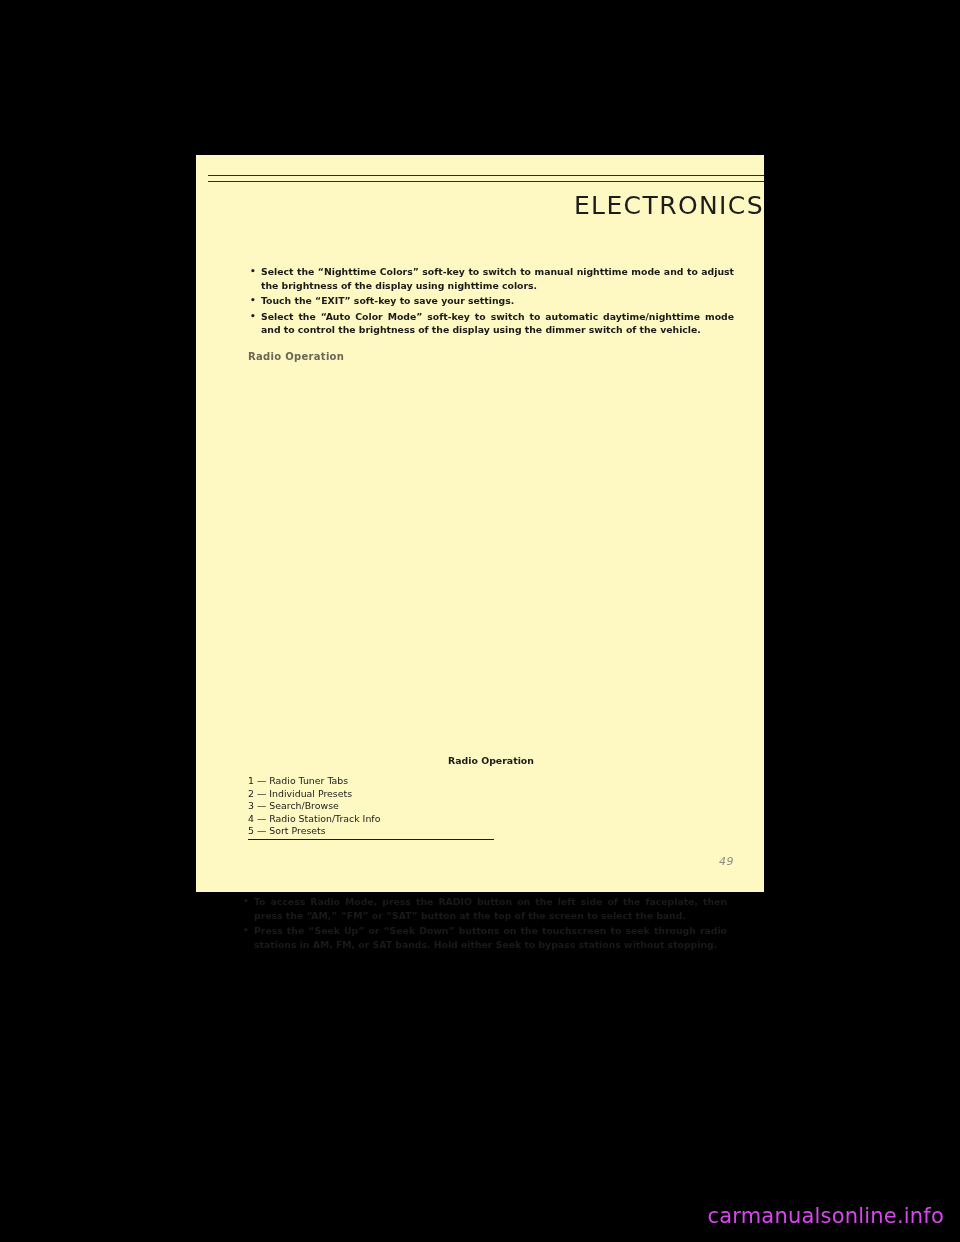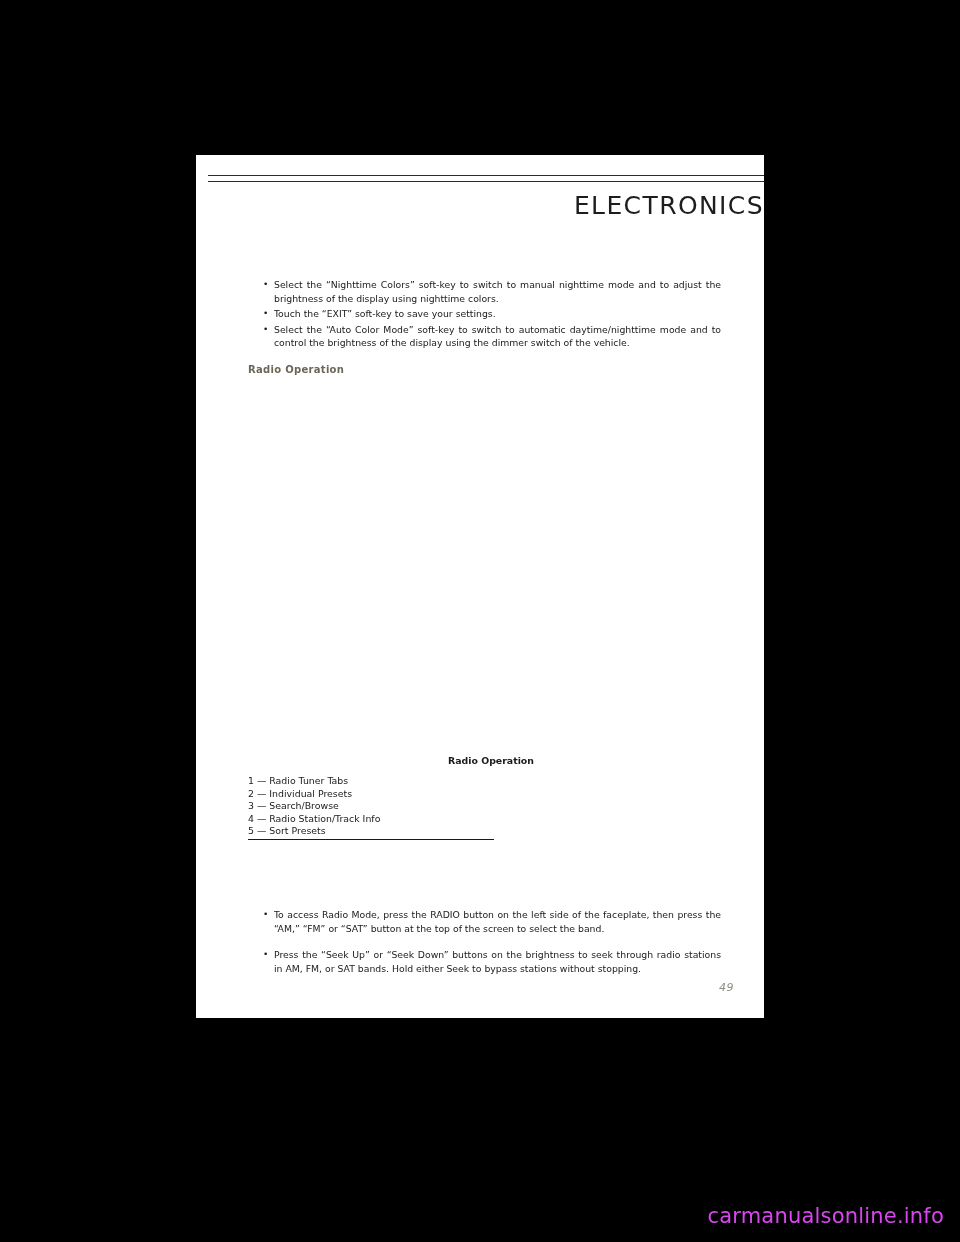--- a/index.html
+++ b/index.html
@@ -14,22 +14,22 @@
     font-family: "DejaVu Sans", sans-serif;
     overflow: hidden;
   }
 
   
   .page {
     position: absolute;
     left: 196px;
     top: 155px;
     width: 568px;
-    height: 863px;
-    background: #ffffff;
+    height: 737px;
+    background: #fef9c3;
   }
 
   .page-inner {
     position: absolute;
     left: 0;
     top: 0;
     right: 0;
     bottom: 0;
   }
 
@@ -65,22 +65,23 @@
   
   .col {
     position: absolute;
     left: 52px;
     width: 486px;
     top: 110px;
   }
 
   ul.bullets {
     list-style: none;
-    margin: 13px;
+    margin: 0;
     padding: 0;
+    font-weight: bold;
   }
   ul.bullets li {
     position: relative;
     padding-left: 13px;
     margin-bottom: 2px;
     font-size: 9.3px;
     line-height: 13.6px;
     color: #1a1a1a;
     text-align: justify;
   }
@@ -139,21 +140,21 @@
   .legend-rule {
     border-bottom: 1px solid #1a1a1a;
     margin-top: 1px;
   }
   .legend-col.left .legend-rule { width: 246px; }
   .legend-col.right .legend-rule { width: 222px; }
 
   
   .col-lower {
     position: absolute;
-    left: 52px;
+    left: 45px;
     width: 486px;
     top: 740px;
   }
   .subhead-bold {
     font-size: 9.4px;
     font-weight: bold;
     color: #1a1a1a;
     margin-top: 12px;
     margin-bottom: 3px;
   }
@@ -214,21 +215,21 @@
           <div class="legend-rule"></div>
         </div>
       </div>
     </div>
 
     <div class="col-lower">
       <ul class="bullets">
         <li>To access Radio Mode, press the RADIO button on the left side of the faceplate, then press the “AM,” “FM” or “SAT” button at the top of the screen to select the band.</li>
       </ul>
       <ul class="bullets">
-        <li>Press the “Seek Up” or “Seek Down” buttons on the brightness to seek through radio stations in AM, FM, or SAT bands. Hold either Seek to bypass stations without stopping.</li>
+        <li>Press the “Seek Up” or “Seek Down” buttons on the touchscreen to seek through radio stations in AM, FM, or SAT bands. Hold either Seek to bypass stations without stopping.</li>
       </ul>
     </div>
 
     <div class="page-num">49</div>
   </div>
 </div>
 
 <div class="watermark">carmanualsonline.info</div>
 
 </body></html>

